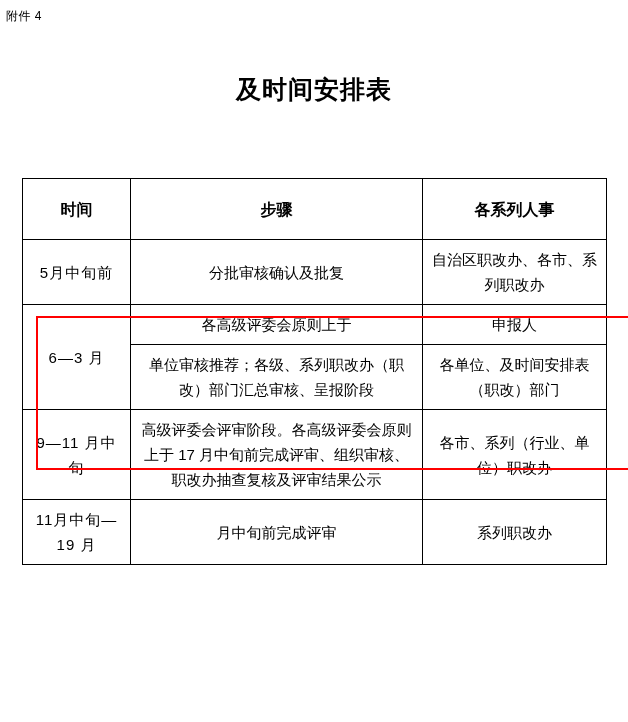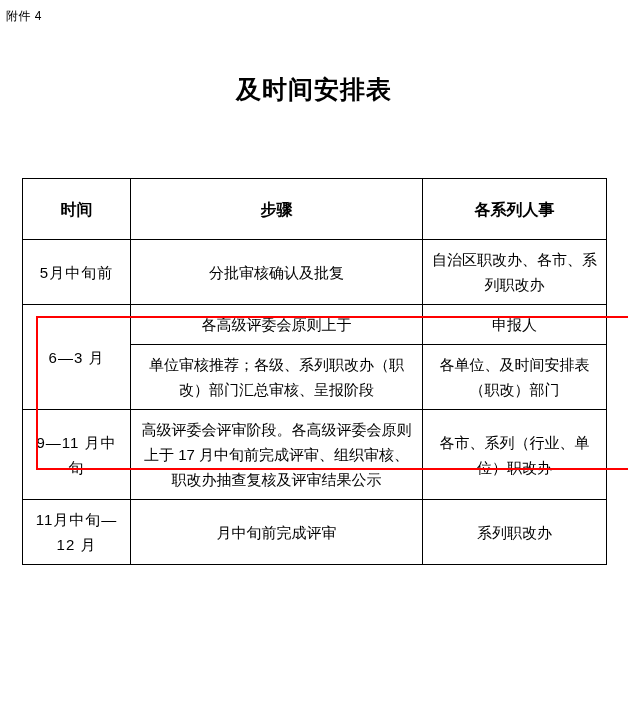--- a/index.html
+++ b/index.html
@@ -115,20 +115,20 @@
       <tr>
         <td>单位审核推荐；各级、系列职改办（职改）部门汇总审核、呈报阶段</td>
         <td>各单位、及时间安排表（职改）部门</td>
       </tr>
       <tr>
         <td class="cell-time">9—11 月中旬</td>
         <td>高级评委会评审阶段。各高级评委会原则上于 17 月中旬前完成评审、组织审核、职改办抽查复核及评审结果公示</td>
         <td>各市、系列（行业、单位）职改办</td>
       </tr>
       <tr>
-        <td class="cell-time">11月中旬—12 月</td>
+        <td class="cell-time">11月中旬—19 月</td>
         <td>月中旬前完成评审</td>
         <td>系列职改办</td>
       </tr>
     </tbody>
   </table>
   <div class="highlight-box" style="border-color: rgb(255, 0, 0);"></div>
 </div>
 
 </body></html>

